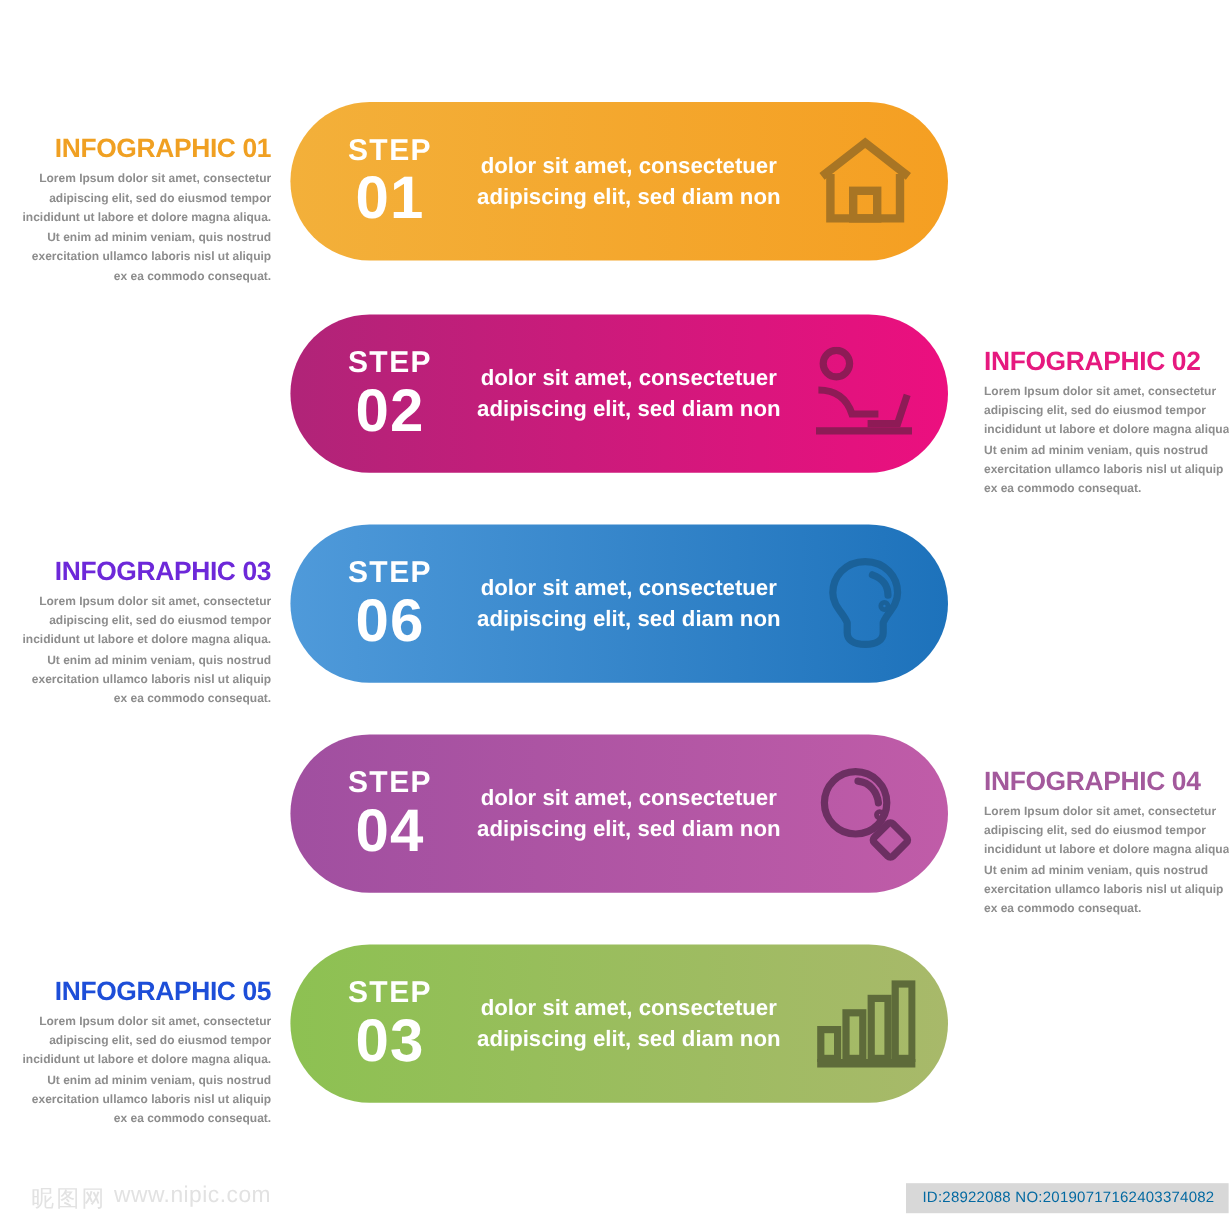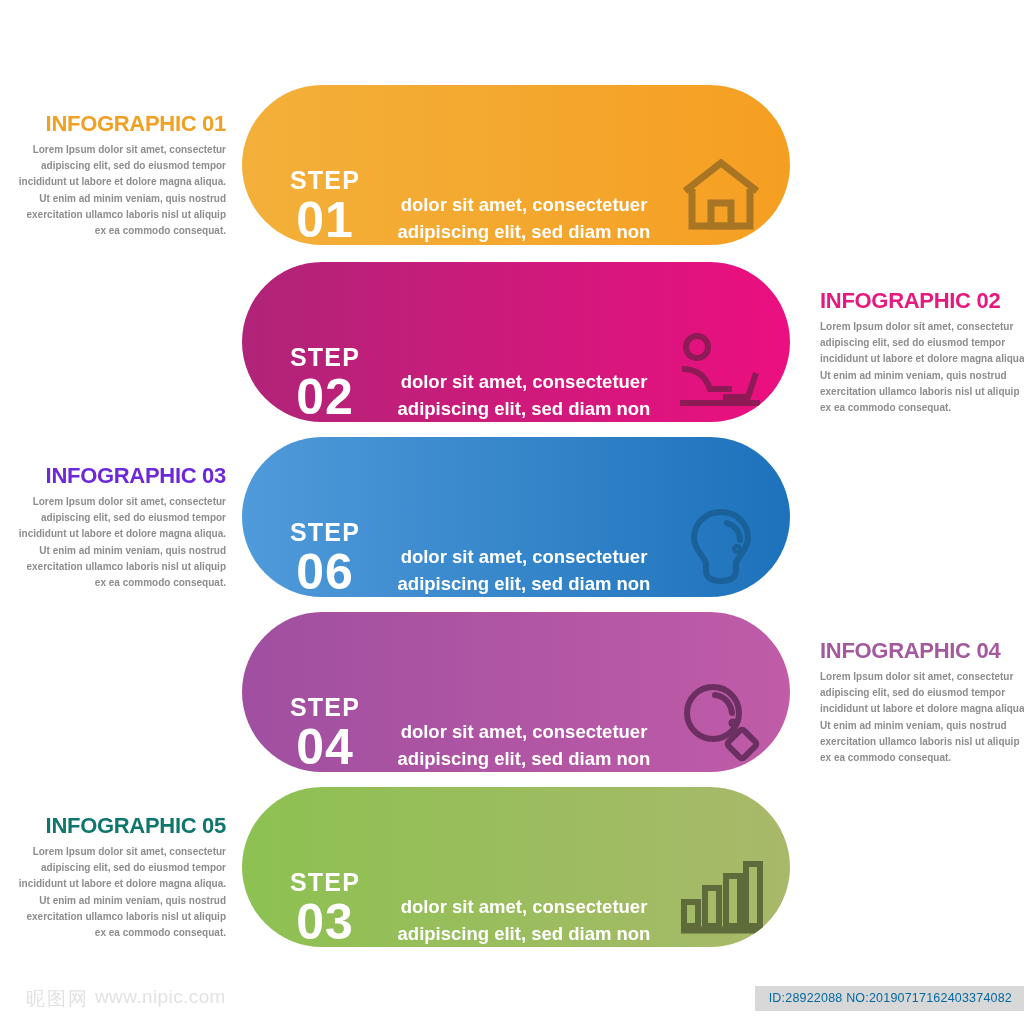--- a/index.html
+++ b/index.html
@@ -26,24 +26,24 @@
     width: 1024px;
     height: 160px;
   }
 
   
   .bar {
     position: absolute;
     left: 242px;
     top: 0;
     width: 548px;
-    height: 160px;
+    height: 132px;
     border-radius: 80px;
     display: flex;
-    align-items: flex-end;
+    align-items: center;
     overflow: hidden;
   }
   .bar::after {
     content: "";
     position: absolute;
     inset: 0;
     border-radius: 80px;
     pointer-events: none;
   }
 
@@ -254,21 +254,21 @@
             <circle cx="52" cy="42" r="2.6" stroke-width="4"></circle>
             <rect x="50" y="52" width="22" height="22" rx="3" transform="rotate(45 61 63)"></rect>
           </g>
         </svg>
       </div>
     </div>
   </div>
 
   <div class="row" style="top:787px">
     <div class="side left" style="position:absolute; left:14px; top:28px">
-      <div class="side-title" style="color: #0f766e;">INFOGRAPHIC 05</div>
+      <div class="side-title" style="color: #1d4ed8;">INFOGRAPHIC 05</div>
       <div class="side-body">Lorem Ipsum dolor sit amet, consectetur adipiscing elit, sed do eiusmod tempor incididunt ut labore et dolore magna aliqua. Ut enim ad minim veniam, quis nostrud exercitation ullamco laboris nisl ut aliquip ex ea commodo consequat.</div>
     </div>
 
     <div class="bar" id="bar-5" style="background: linear-gradient(90deg, rgb(141, 193, 82) 0%, rgb(168, 185, 106) 100%);">
       <div class="step-block">
         <span class="step-word">STEP</span>
         <span class="step-num">03</span>
       </div>
       <div class="bar-desc">
         <div>dolor sit amet, consectetuer</div>

